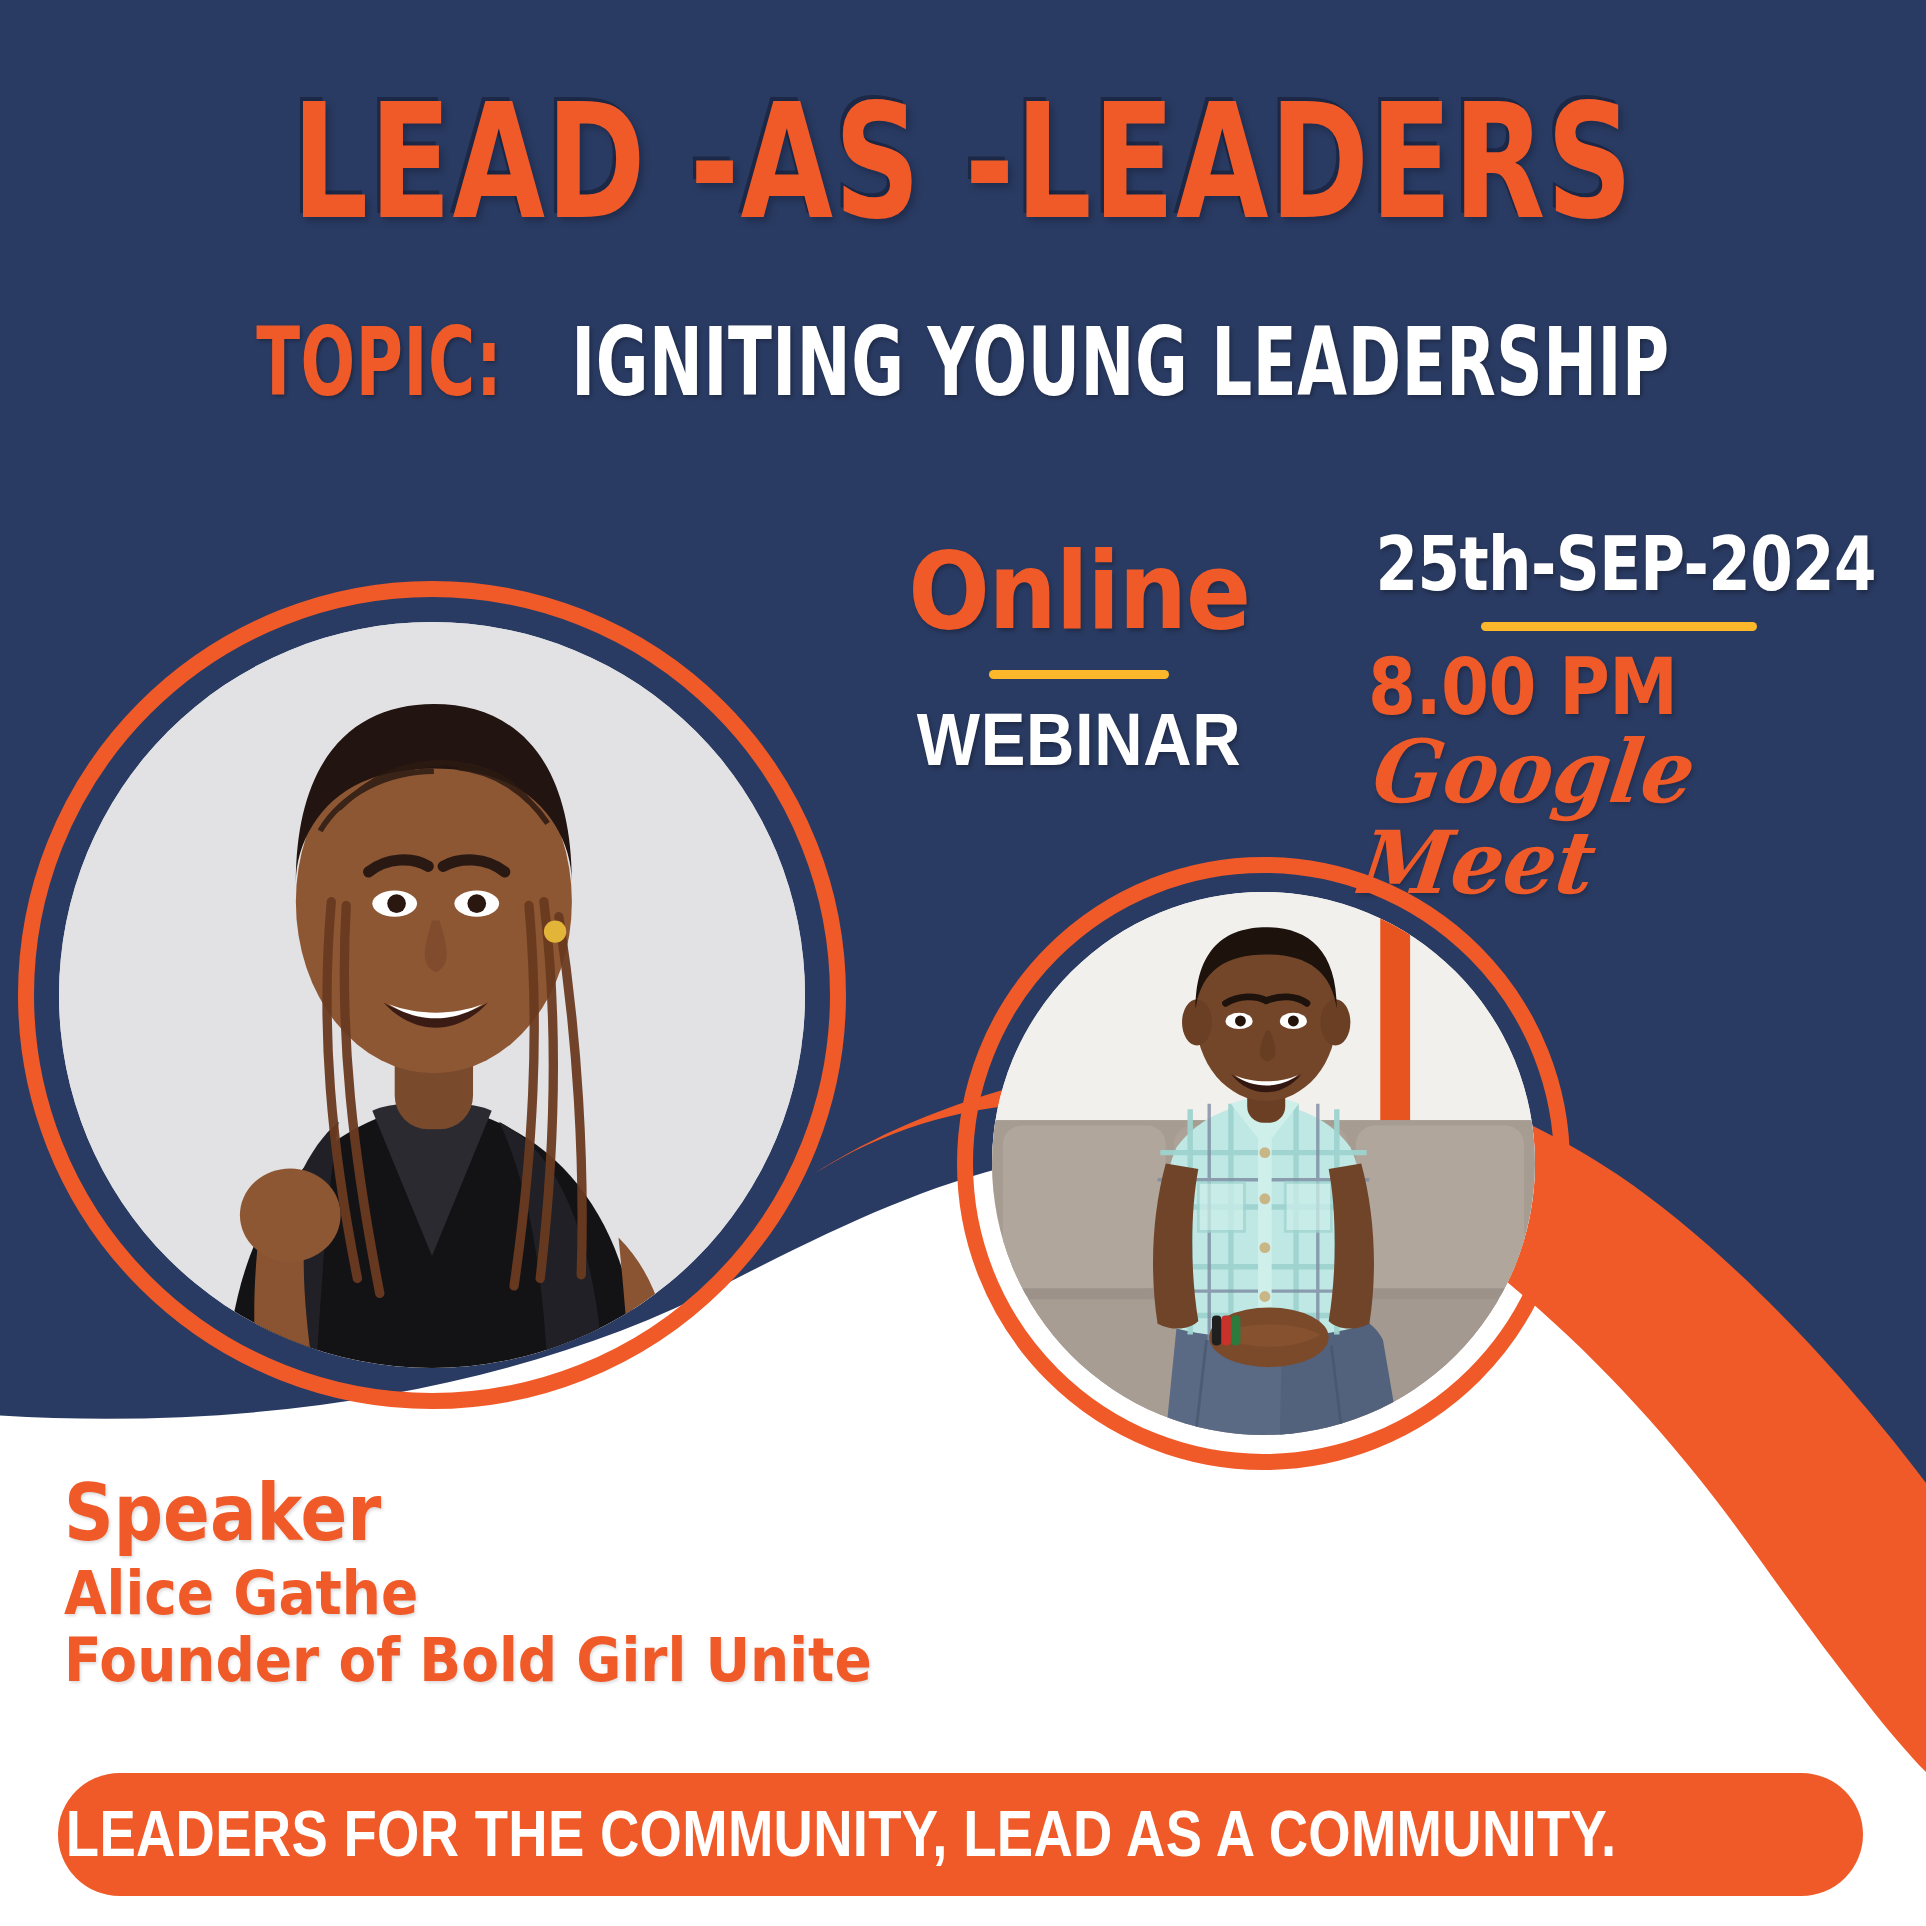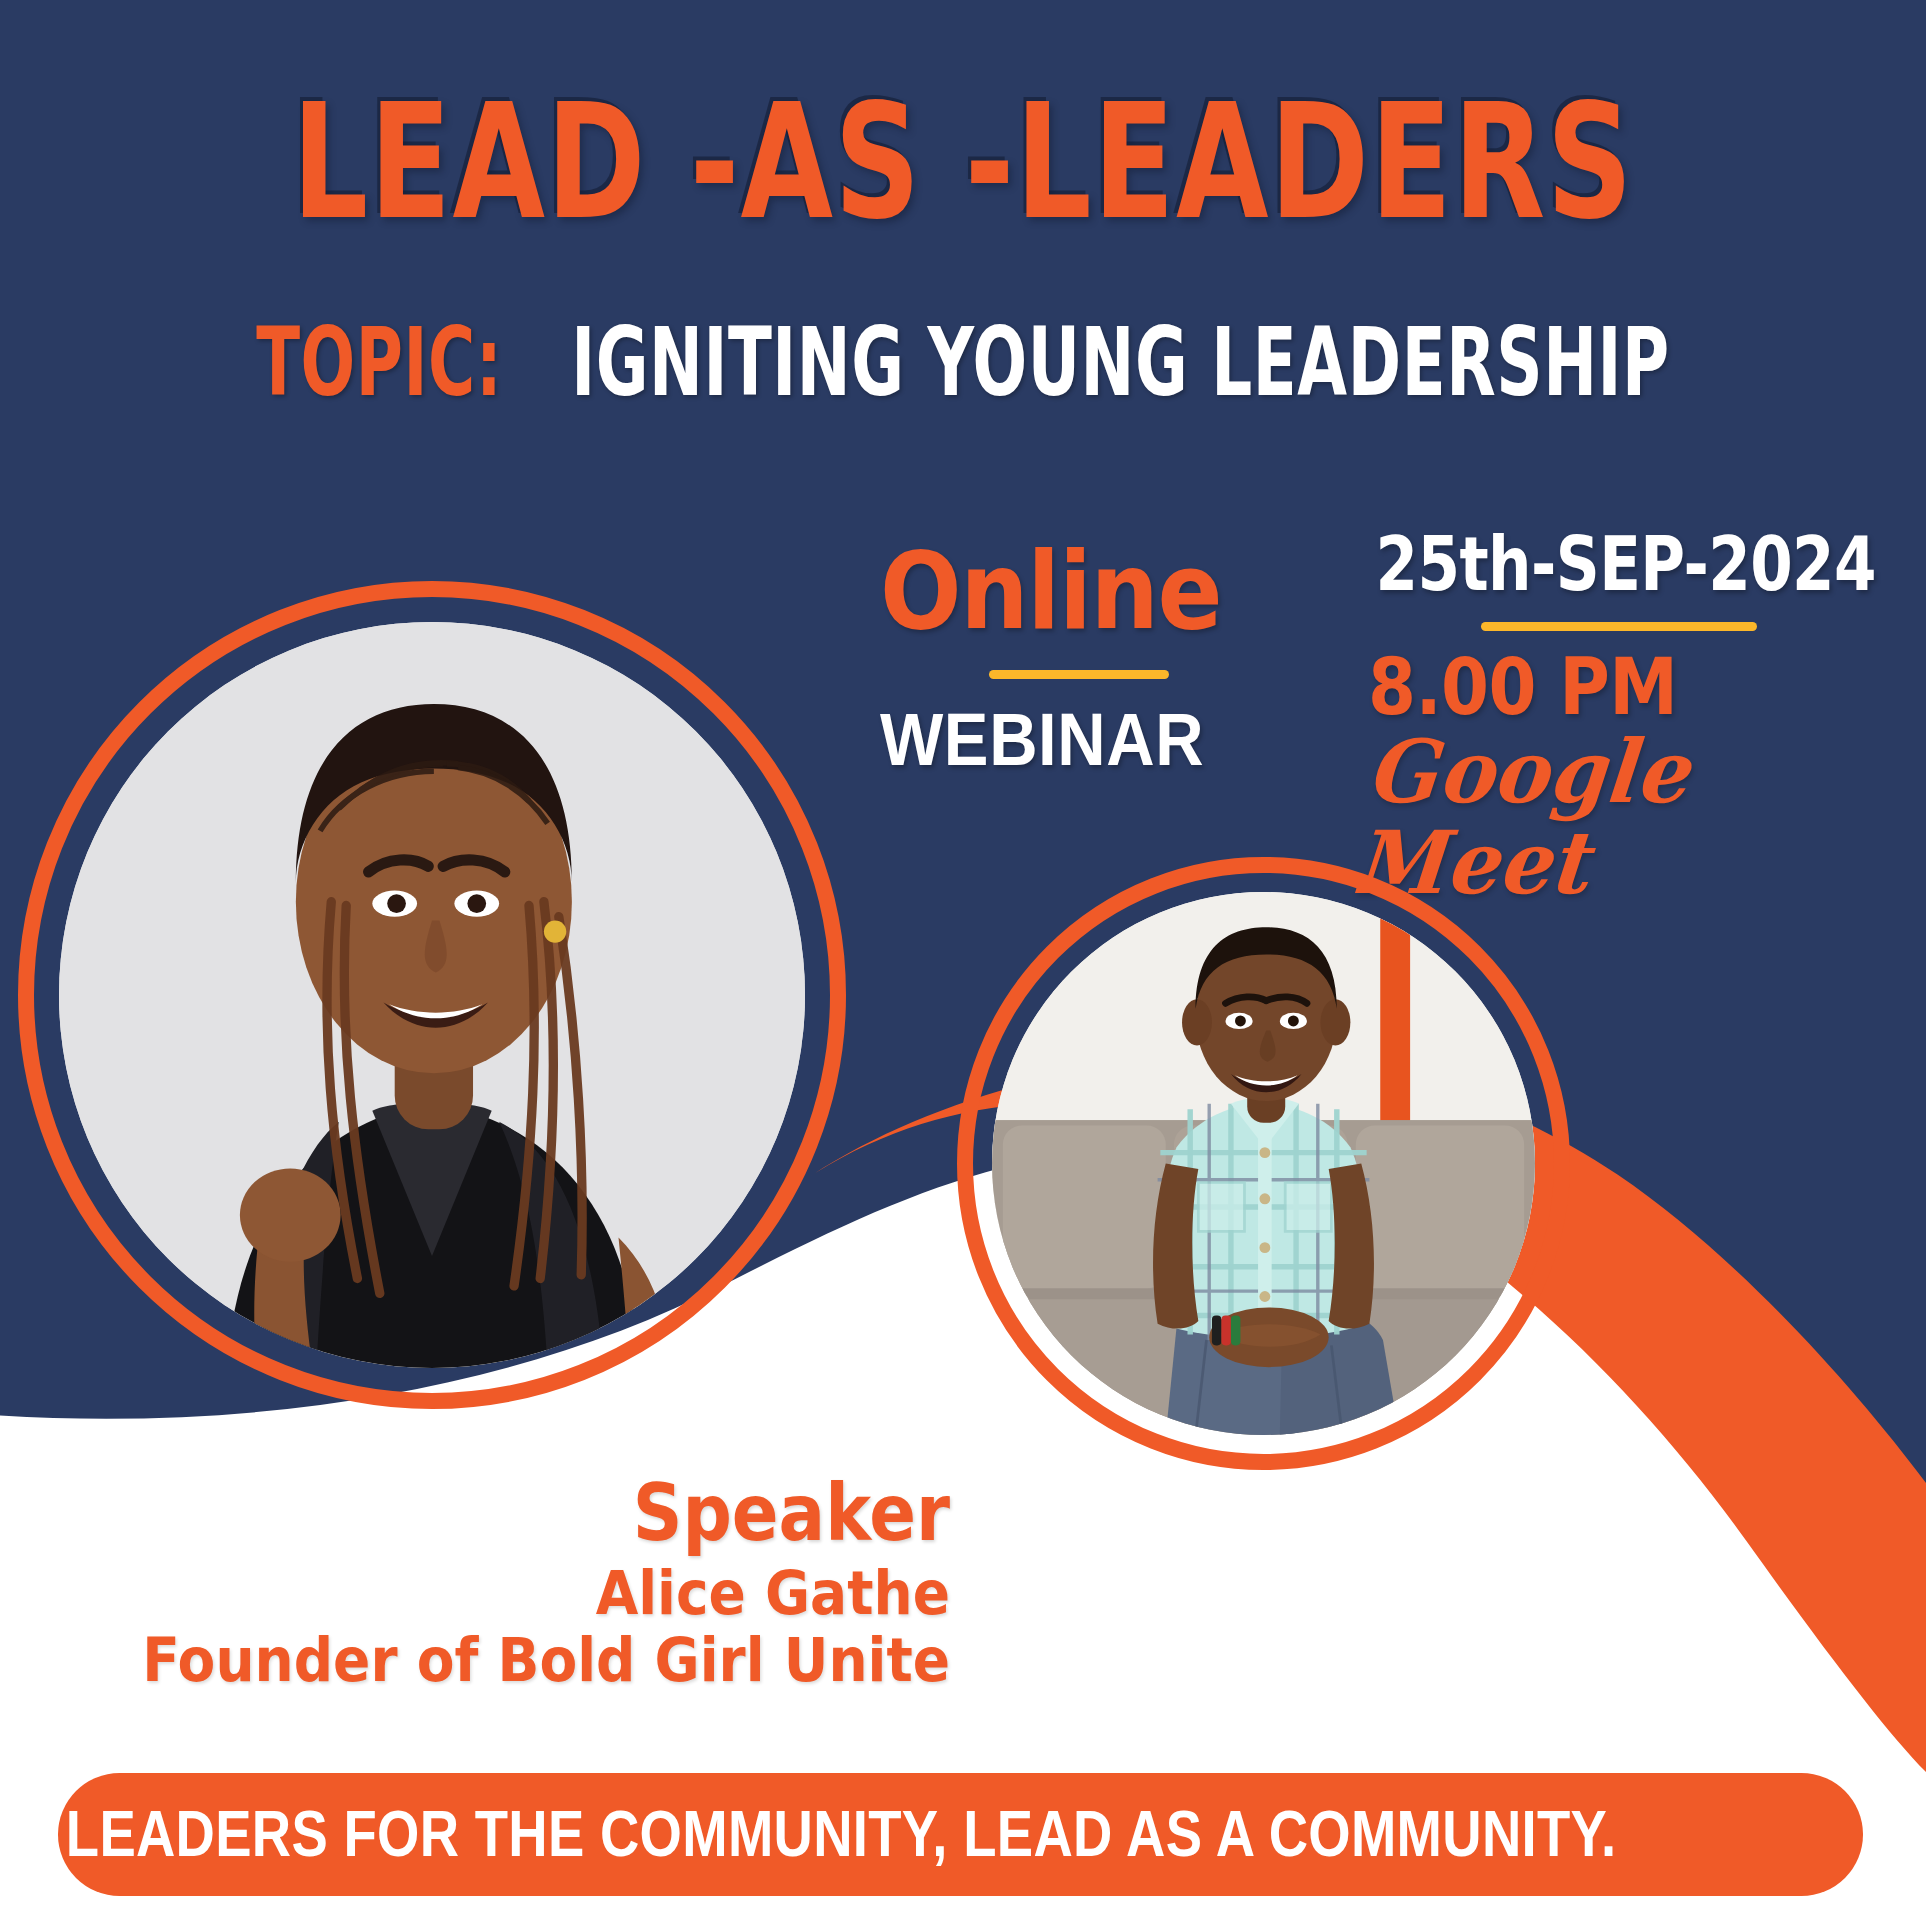--- a/index.html
+++ b/index.html
@@ -31,21 +31,21 @@
     font-family:"DejaVu Sans", sans-serif;
     font-weight:bold; font-size:67px; line-height:1.0; letter-spacing:0.6px;
     white-space:nowrap;
     transform:scaleY(1.42) scaleX(0.96); transform-origin:50% 0%;
     text-shadow:1.9px 1.9px 3.9px rgba(0,0,0,0.30);
   }
   .topic-label { color:#F05A28; }
   .topic-text  { color:#ffffff; }
 
   
-  .online-block { position:absolute; left:880px; top:543px; width:398px; text-align:left; }
+  .online-block { position:absolute; left:880px; top:543px; width:398px; text-align:center; }
   .online-word {
     font-family:"DejaVu Sans", sans-serif; font-weight:bold;
     font-size:96px; line-height:1.0; color:#F05A28; letter-spacing:-1.3px;
     transform:scaleY(1.12); transform-origin:50% 50%;
     text-shadow:1.9px 2.6px 3.9px rgba(0,0,0,0.25);
   }
   .rule-gold { height:9px; background:#FCB72A; border-radius:4.5px; margin:31px auto 0; }
   .online-block .rule-gold { width:180px; }
   .webinar-word {
     margin-top:27px;
@@ -101,21 +101,21 @@
     border:16.7px solid #F05A28; background:transparent;
   }
   #moderator-photo {
     left:992px; top:892px; width:543px; height:543px;
     background:#F2F0EC;
   }
 
   .photo-svg { width:100%; height:100%; display:block; }
 
   
-  .caption { position:absolute; text-align:right; color:#F05A28; }
+  .caption { position:absolute; text-align:left; color:#F05A28; }
   .caption .role {
     font-family:"DejaVu Sans", sans-serif; font-weight:bold;
     font-size:69px; line-height:1.05; letter-spacing:0px;
     transform:scaleY(1.14); transform-origin:50% 50%;
     text-shadow:1.3px 1.9px 3.2px rgba(0,0,0,0.16);
   }
   .caption .nm {
     margin-top:14px;
     font-family:"DejaVu Sans", sans-serif; font-weight:bold;
     font-size:55px; line-height:1.12; letter-spacing:0px;

